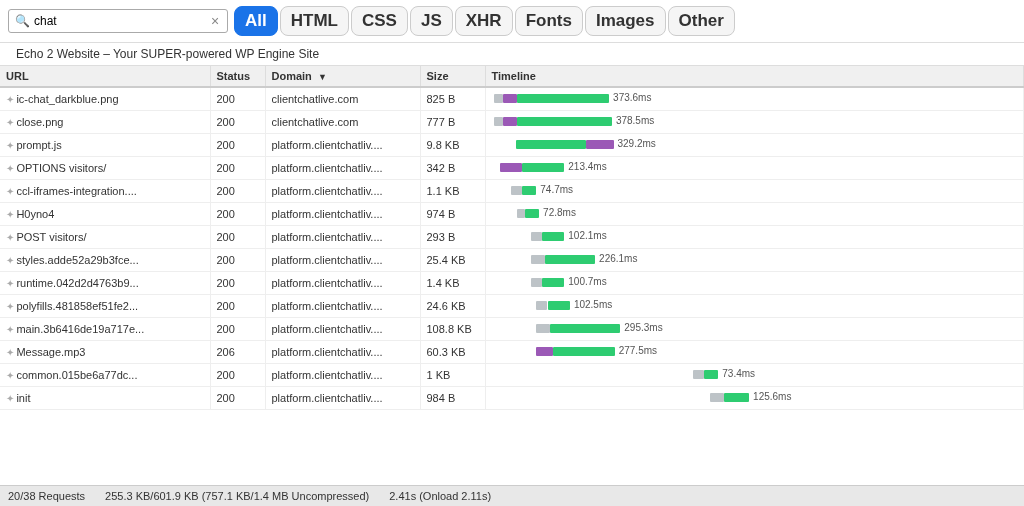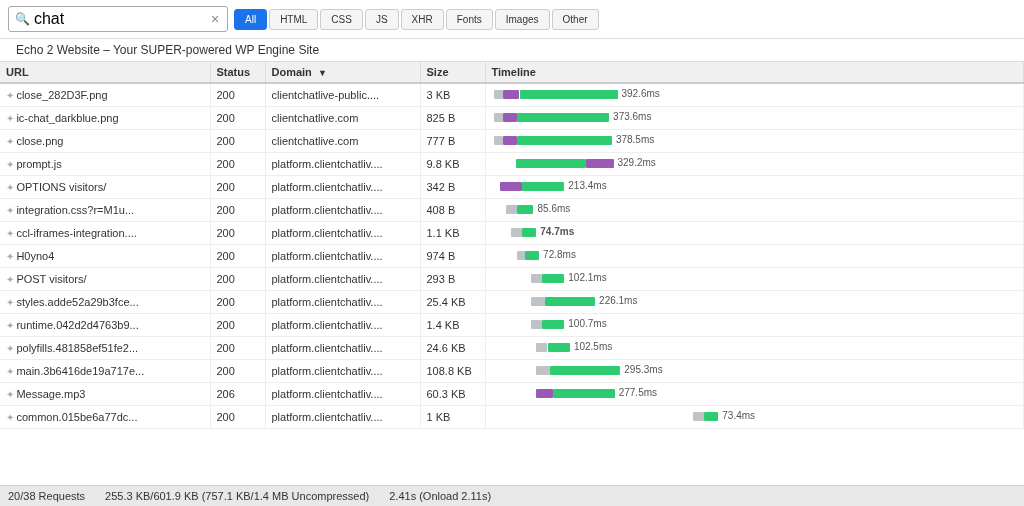--- a/index.html
+++ b/index.html
@@ -1,25 +1,25 @@
 <!DOCTYPE html>
 <html><head>
   <meta charset="utf-8">
   <style>
     * { box-sizing: border-box; margin: 0; padding: 0; }
     body { font-family: Arial, sans-serif; font-size: 11px; background: #fff; color: #333; width: 1024px; height: 506px; overflow: hidden; }
 
     
     .top-bar { display: flex; align-items: center; padding: 6px 8px; border-bottom: 1px solid #ddd; background: #fff; gap: 6px; }
     .search-box { display: flex; align-items: center; border: 1px solid #aaa; border-radius: 3px; padding: 3px 6px; width: 220px; background: #fff; }
-    .search-box input { border: none; outline: none; font-size: 16px; width: 175px; }
+    .search-box input { border: none; outline: none; font-size: 12px; width: 175px; }
     .search-icon { color: #888; margin-right: 4px; font-size: 12px; }
     .clear-btn { color: #888; cursor: pointer; font-size: 14px; margin-left: 2px; }
     .filter-tabs { display: flex; gap: 2px; }
-    .filter-tab { padding: 4px 10px; border: 1px solid #ccc; border-radius: 3px; cursor: pointer; font-size: 10px; background: #f5f5f5; color: #333; }
+    .filter-tab { padding: 4px 10px; border: 1px solid #ccc; border-radius: 8px; cursor: pointer; font-size: 17px; background: #f5f5f5; color: #333; font-weight: bold; }
     .filter-tab.active { background: #1a73e8; color: #fff; border-color: #1a73e8; }
 
     
     .site-title { padding: 4px 16px; font-size: 12px; color: #333; border-bottom: 1px solid #ddd; }
 
     
     .table-container { overflow-y: auto; height: calc(506px - 96px); }
     table { width: 100%; border-collapse: collapse; table-layout: fixed; }
     thead tr { background: #0ea5e9; border-bottom: 2px solid #ccc; }
     thead th { padding: 4px 6px; text-align: left; font-size: 11px; font-weight: bold; border-right: 1px solid #ddd; position: sticky; top: 0; background: #f0f0f0; z-index: 10; }
@@ -72,34 +72,20 @@
       <tr>
         <th class="col-url">URL</th>
         <th class="col-status">Status</th>
         <th class="col-domain">Domain <span class="sort-arrow">▼</span></th>
         <th class="col-size">Size</th>
         <th class="col-timeline">Timeline</th>
       </tr>
     </thead>
     <tbody id="table-body">
         <tr>
-          <td class="col-url"><span class="star">✦</span>close_282D3F.png</td>
-          <td class="col-status">200</td>
-          <td class="col-domain">clientchatlive-public....</td>
-          <td class="col-size">3 KB</td>
-          <td class="col-timeline">
-            <div class="timeline-cell" style="position: relative; min-width: 300px; height: 18px;">
-              <div style="position: absolute; left: 2.8px; width: 8.4px; height: 9px; top: 4px; background-color: rgb(189, 195, 199); border-radius: 1px;"></div>
-              <div style="position: absolute; left: 11.2px; width: 16.8px; height: 9px; top: 4px; background-color: rgb(155, 89, 182); border-radius: 1px;"></div>
-              <div style="position: absolute; left: 28px; width: 98px; height: 9px; top: 4px; background-color: rgb(46, 204, 113); border-radius: 1px;"></div>
-              <span style="position: absolute; left: 130px; top: 2px; font-size: 10px; color: rgb(85, 85, 85); white-space: nowrap;">392.6ms</span>
-            </div>
-          </td>
-        </tr>
-        <tr>
           <td class="col-url"><span class="star">✦</span>ic-chat_darkblue.png</td>
           <td class="col-status">200</td>
           <td class="col-domain">clientchatlive.com</td>
           <td class="col-size">825 B</td>
           <td class="col-timeline">
             <div class="timeline-cell" style="position: relative; min-width: 300px; height: 18px;">
               <div style="position: absolute; left: 2.8px; width: 8.4px; height: 9px; top: 4px; background-color: rgb(189, 195, 199); border-radius: 1px;"></div>
               <div style="position: absolute; left: 11.2px; width: 14px; height: 9px; top: 4px; background-color: rgb(155, 89, 182); border-radius: 1px;"></div>
               <div style="position: absolute; left: 25.2px; width: 92.4px; height: 9px; top: 4px; background-color: rgb(46, 204, 113); border-radius: 1px;"></div>
               <span style="position: absolute; left: 121.6px; top: 2px; font-size: 10px; color: rgb(85, 85, 85); white-space: nowrap;">373.6ms</span>
@@ -140,39 +126,26 @@
           <td class="col-size">342 B</td>
           <td class="col-timeline">
             <div class="timeline-cell" style="position: relative; min-width: 300px; height: 18px;">
               <div style="position: absolute; left: 8.4px; width: 22.4px; height: 9px; top: 4px; background-color: rgb(155, 89, 182); border-radius: 1px;"></div>
               <div style="position: absolute; left: 30.8px; width: 42px; height: 9px; top: 4px; background-color: rgb(46, 204, 113); border-radius: 1px;"></div>
               <span style="position: absolute; left: 76.8px; top: 2px; font-size: 10px; color: rgb(85, 85, 85); white-space: nowrap;">213.4ms</span>
             </div>
           </td>
         </tr>
         <tr>
-          <td class="col-url"><span class="star">✦</span>integration.css?r=M1u...</td>
-          <td class="col-status">200</td>
-          <td class="col-domain">platform.clientchatliv....</td>
-          <td class="col-size">408 B</td>
-          <td class="col-timeline">
-            <div class="timeline-cell" style="position: relative; min-width: 300px; height: 18px;">
-              <div style="position: absolute; left: 14px; width: 11.2px; height: 9px; top: 4px; background-color: rgb(189, 195, 199); border-radius: 1px;"></div>
-              <div style="position: absolute; left: 25.2px; width: 16.8px; height: 9px; top: 4px; background-color: rgb(46, 204, 113); border-radius: 1px;"></div>
-              <span style="position: absolute; left: 46px; top: 2px; font-size: 10px; color: rgb(85, 85, 85); white-space: nowrap;">85.6ms</span>
-            </div>
-          </td>
-        </tr>
-        <tr>
           <td class="col-url"><span class="star">✦</span>ccl-iframes-integration....</td>
           <td class="col-status">200</td>
           <td class="col-domain">platform.clientchatliv....</td>
           <td class="col-size">1.1 KB</td>
           <td class="col-timeline">
-            <div class="timeline-cell" style="position: relative; min-width: 300px; height: 18px; font-weight: bold;">
+            <div class="timeline-cell" style="position: relative; min-width: 300px; height: 18px;">
               <div style="position: absolute; left: 19.6px; width: 11.2px; height: 9px; top: 4px; background-color: rgb(189, 195, 199); border-radius: 1px;"></div>
               <div style="position: absolute; left: 30.8px; width: 14px; height: 9px; top: 4px; background-color: rgb(46, 204, 113); border-radius: 1px;"></div>
               <span style="position: absolute; left: 48.8px; top: 2px; font-size: 10px; color: rgb(85, 85, 85); white-space: nowrap;">74.7ms</span>
             </div>
           </td>
         </tr>
         <tr>
           <td class="col-url"><span class="star">✦</span>H0yno4</td>
           <td class="col-status">200</td>
           <td class="col-domain">platform.clientchatliv....</td>
@@ -266,20 +239,33 @@
         <tr>
           <td class="col-url"><span class="star">✦</span>common.015be6a77dc...</td>
           <td class="col-status">200</td>
           <td class="col-domain">platform.clientchatliv....</td>
           <td class="col-size">1 KB</td>
           <td class="col-timeline">
             <div class="timeline-cell" style="position: relative; min-width: 300px; height: 18px;">
               <div style="position: absolute; left: 201.6px; width: 11.2px; height: 9px; top: 4px; background-color: rgb(189, 195, 199); border-radius: 1px;"></div>
               <div style="position: absolute; left: 212.8px; width: 14px; height: 9px; top: 4px; background-color: rgb(46, 204, 113); border-radius: 1px;"></div>
               <span style="position: absolute; left: 230.8px; top: 2px; font-size: 10px; color: rgb(85, 85, 85); white-space: nowrap;">73.4ms</span>
+            </div>
+          </td>
+        </tr>
+        <tr>
+          <td class="col-url"><span class="star">✦</span>init</td>
+          <td class="col-status">200</td>
+          <td class="col-domain">platform.clientchatliv....</td>
+          <td class="col-size">984 B</td>
+          <td class="col-timeline">
+            <div class="timeline-cell" style="position: relative; min-width: 300px; height: 18px;">
+              <div style="position: absolute; left: 218.4px; width: 14px; height: 9px; top: 4px; background-color: rgb(189, 195, 199); border-radius: 1px;"></div>
+              <div style="position: absolute; left: 232.4px; width: 25.2px; height: 9px; top: 4px; background-color: rgb(46, 204, 113); border-radius: 1px;"></div>
+              <span style="position: absolute; left: 261.6px; top: 2px; font-size: 10px; color: rgb(85, 85, 85); white-space: nowrap;">125.6ms</span>
             </div>
           </td>
         </tr>
       </tbody>
   </table>
 </div>
 
 <div class="status-bar">
   <span>20/38 Requests</span>
   <span>255.3 KB/601.9 KB (757.1 KB/1.4 MB Uncompressed)</span>

